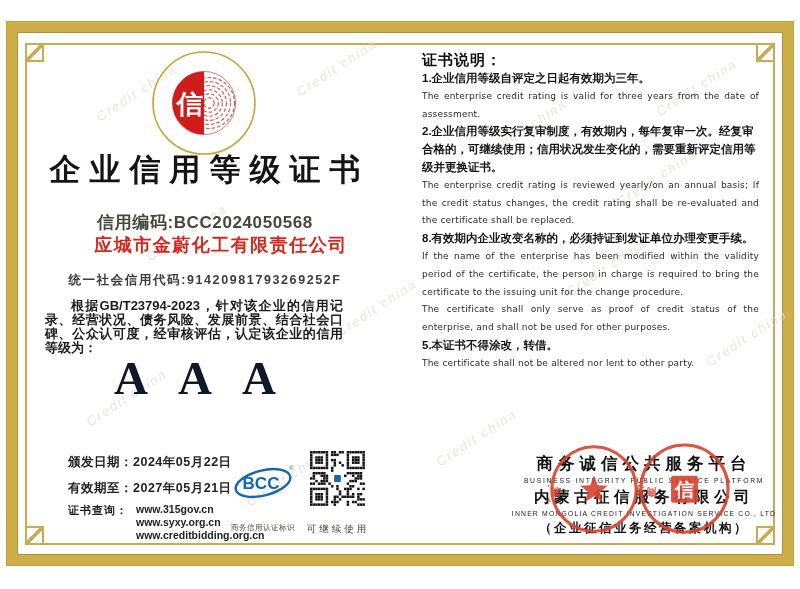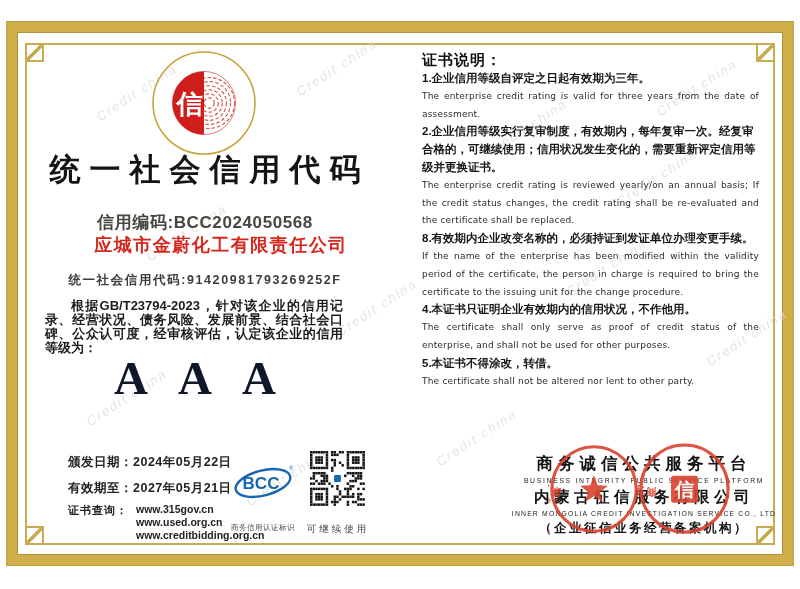--- a/index.html
+++ b/index.html
@@ -118,42 +118,42 @@
       <circle cx="57" cy="53" r="17"></circle>
         <circle cx="57" cy="53" r="21"></circle>
         <circle cx="57" cy="53" r="25"></circle>
     </g>
     <text x="38" y="63" text-anchor="middle" font-size="26" font-weight="bold" fill="#fff" font-family="Liberation Serif, DejaVu Serif, serif">信</text>
     <text font-size="9.5" font-style="italic" font-weight="bold" fill="#a34d21" font-family="Liberation Serif, DejaVu Serif, serif" letter-spacing="1">
       <textPath href="#arcBot" startOffset="25%" text-anchor="middle">Credit china</textPath>
     </text>
   </svg>
 
-  <div class="title-zh">统一社会信用代码</div>
+  <div class="title-zh">企业信用等级证书</div>
   <div class="credit-code">信用编码:BCC2024050568</div>
   <div class="company">应城市金蔚化工有限责任公司</div>
   <div class="uscc">统一社会信用代码:91420981793269252F</div>
   <div class="para">根据GB/T23794-2023，针对该企业的信用记录、经营状况、债务风险、发展前景、结合社会口碑、公众认可度，经审核评估，认定该企业的信用等级为：</div>
   <div class="rating">AAA</div>
 
   <div class="dates">
     <div>
       <span>颁发日期：</span><span>2024年05月22日</span>
     </div>
     <div>
       <span>有效期至：</span><span>2027年05月21日</span>
     </div>
   </div>
 
   <div class="query">
     <span class="q-label">证书查询：</span>
     <ul>
 
     <li>www.315gov.cn</li>
-        <li>www.used.org.cn</li>
+        <li>www.syxy.org.cn</li>
         <li>www.creditbidding.org.cn</li>
       </ul>
   </div>
 
   <svg class="bcc" viewBox="0 0 66 48">
     <ellipse cx="33" cy="25" rx="28" ry="12.5" transform="rotate(-14 33 25)" fill="none" stroke="#1467b0" stroke-width="2.4"></ellipse>
     <text x="31" y="31" text-anchor="middle" font-size="17" font-weight="bold" fill="#1467b0">BCC</text>
     <text x="59" y="12" font-size="6" fill="#1467b0">®</text>
   </svg>
   <div class="bcc-caption">商务信用认证标识</div>
@@ -367,21 +367,20 @@
 
         <p class="zh">1.企业信用等级自评定之日起有效期为三年。</p>
         <p class="en">The enterprise credit rating is valid for three years from the date of assessment.</p>
 
         <p class="zh">2.企业信用等级实行复审制度，有效期内，每年复审一次。经复审合格的，可继续使用；信用状况发生变化的，需要重新评定信用等级并更换证书。</p>
         <p class="en">The enterprise credit rating is reviewed yearly/on an annual basis; If the credit status changes, the credit rating shall be re-evaluated and the certificate shall be replaced.</p>
 
         <p class="zh">8.有效期内企业改变名称的，必须持证到发证单位办理变更手续。</p>
         <p class="en">If the name of the enterprise has been modified within the validity period of the certificate, the person in charge is required to bring the certificate to the issuing unit for the change procedure.</p>
 
-        <p class="zh">4.本证书只证明企业有效期内的信用状况，不作他用。</p>
         <p class="en">The certificate shall only serve as proof of credit status of the enterprise, and shall not be used for other purposes.</p>
 
         <p class="zh">5.本证书不得涂改，转借。</p>
         <p class="en">The certificate shall not be altered nor lent to other party.</p>
       </div>
   </div>
 
   <div class="issuer">
     <div class="l1">商务诚信公共服务平台</div>
     <div class="e1">BUSINESS INTEGRITY PUBLIC SERVICE PLATFORM</div>

